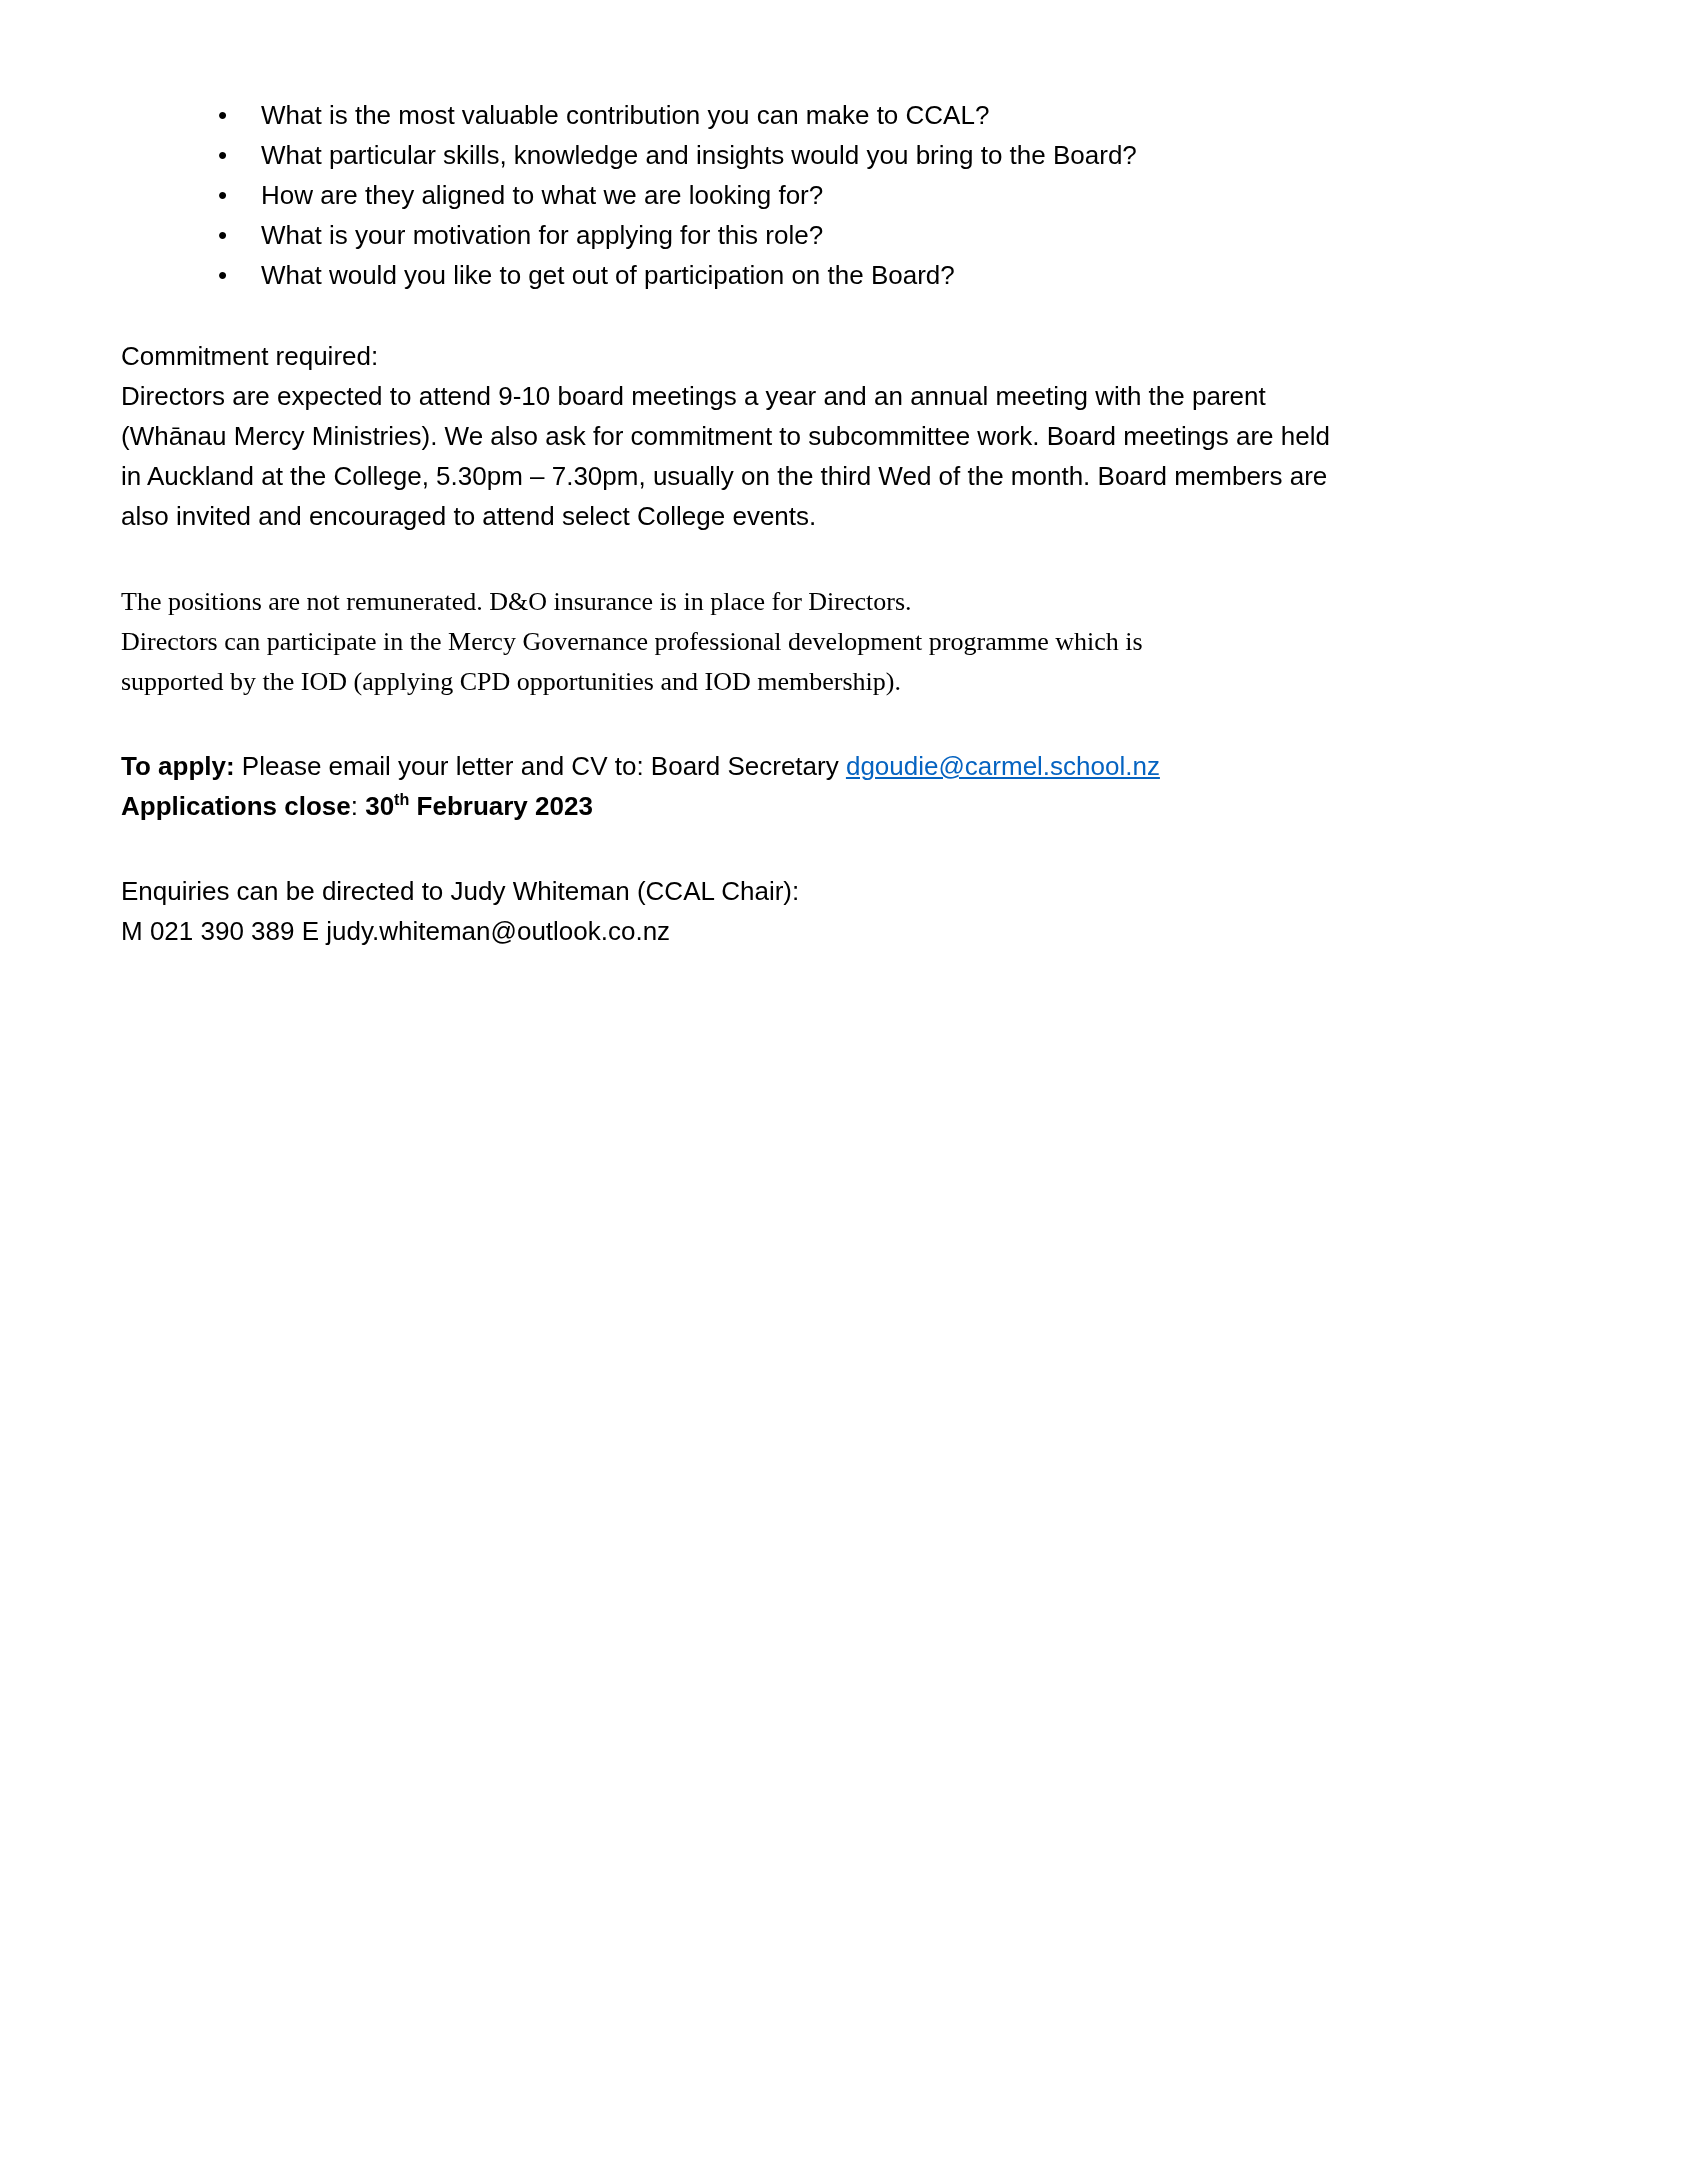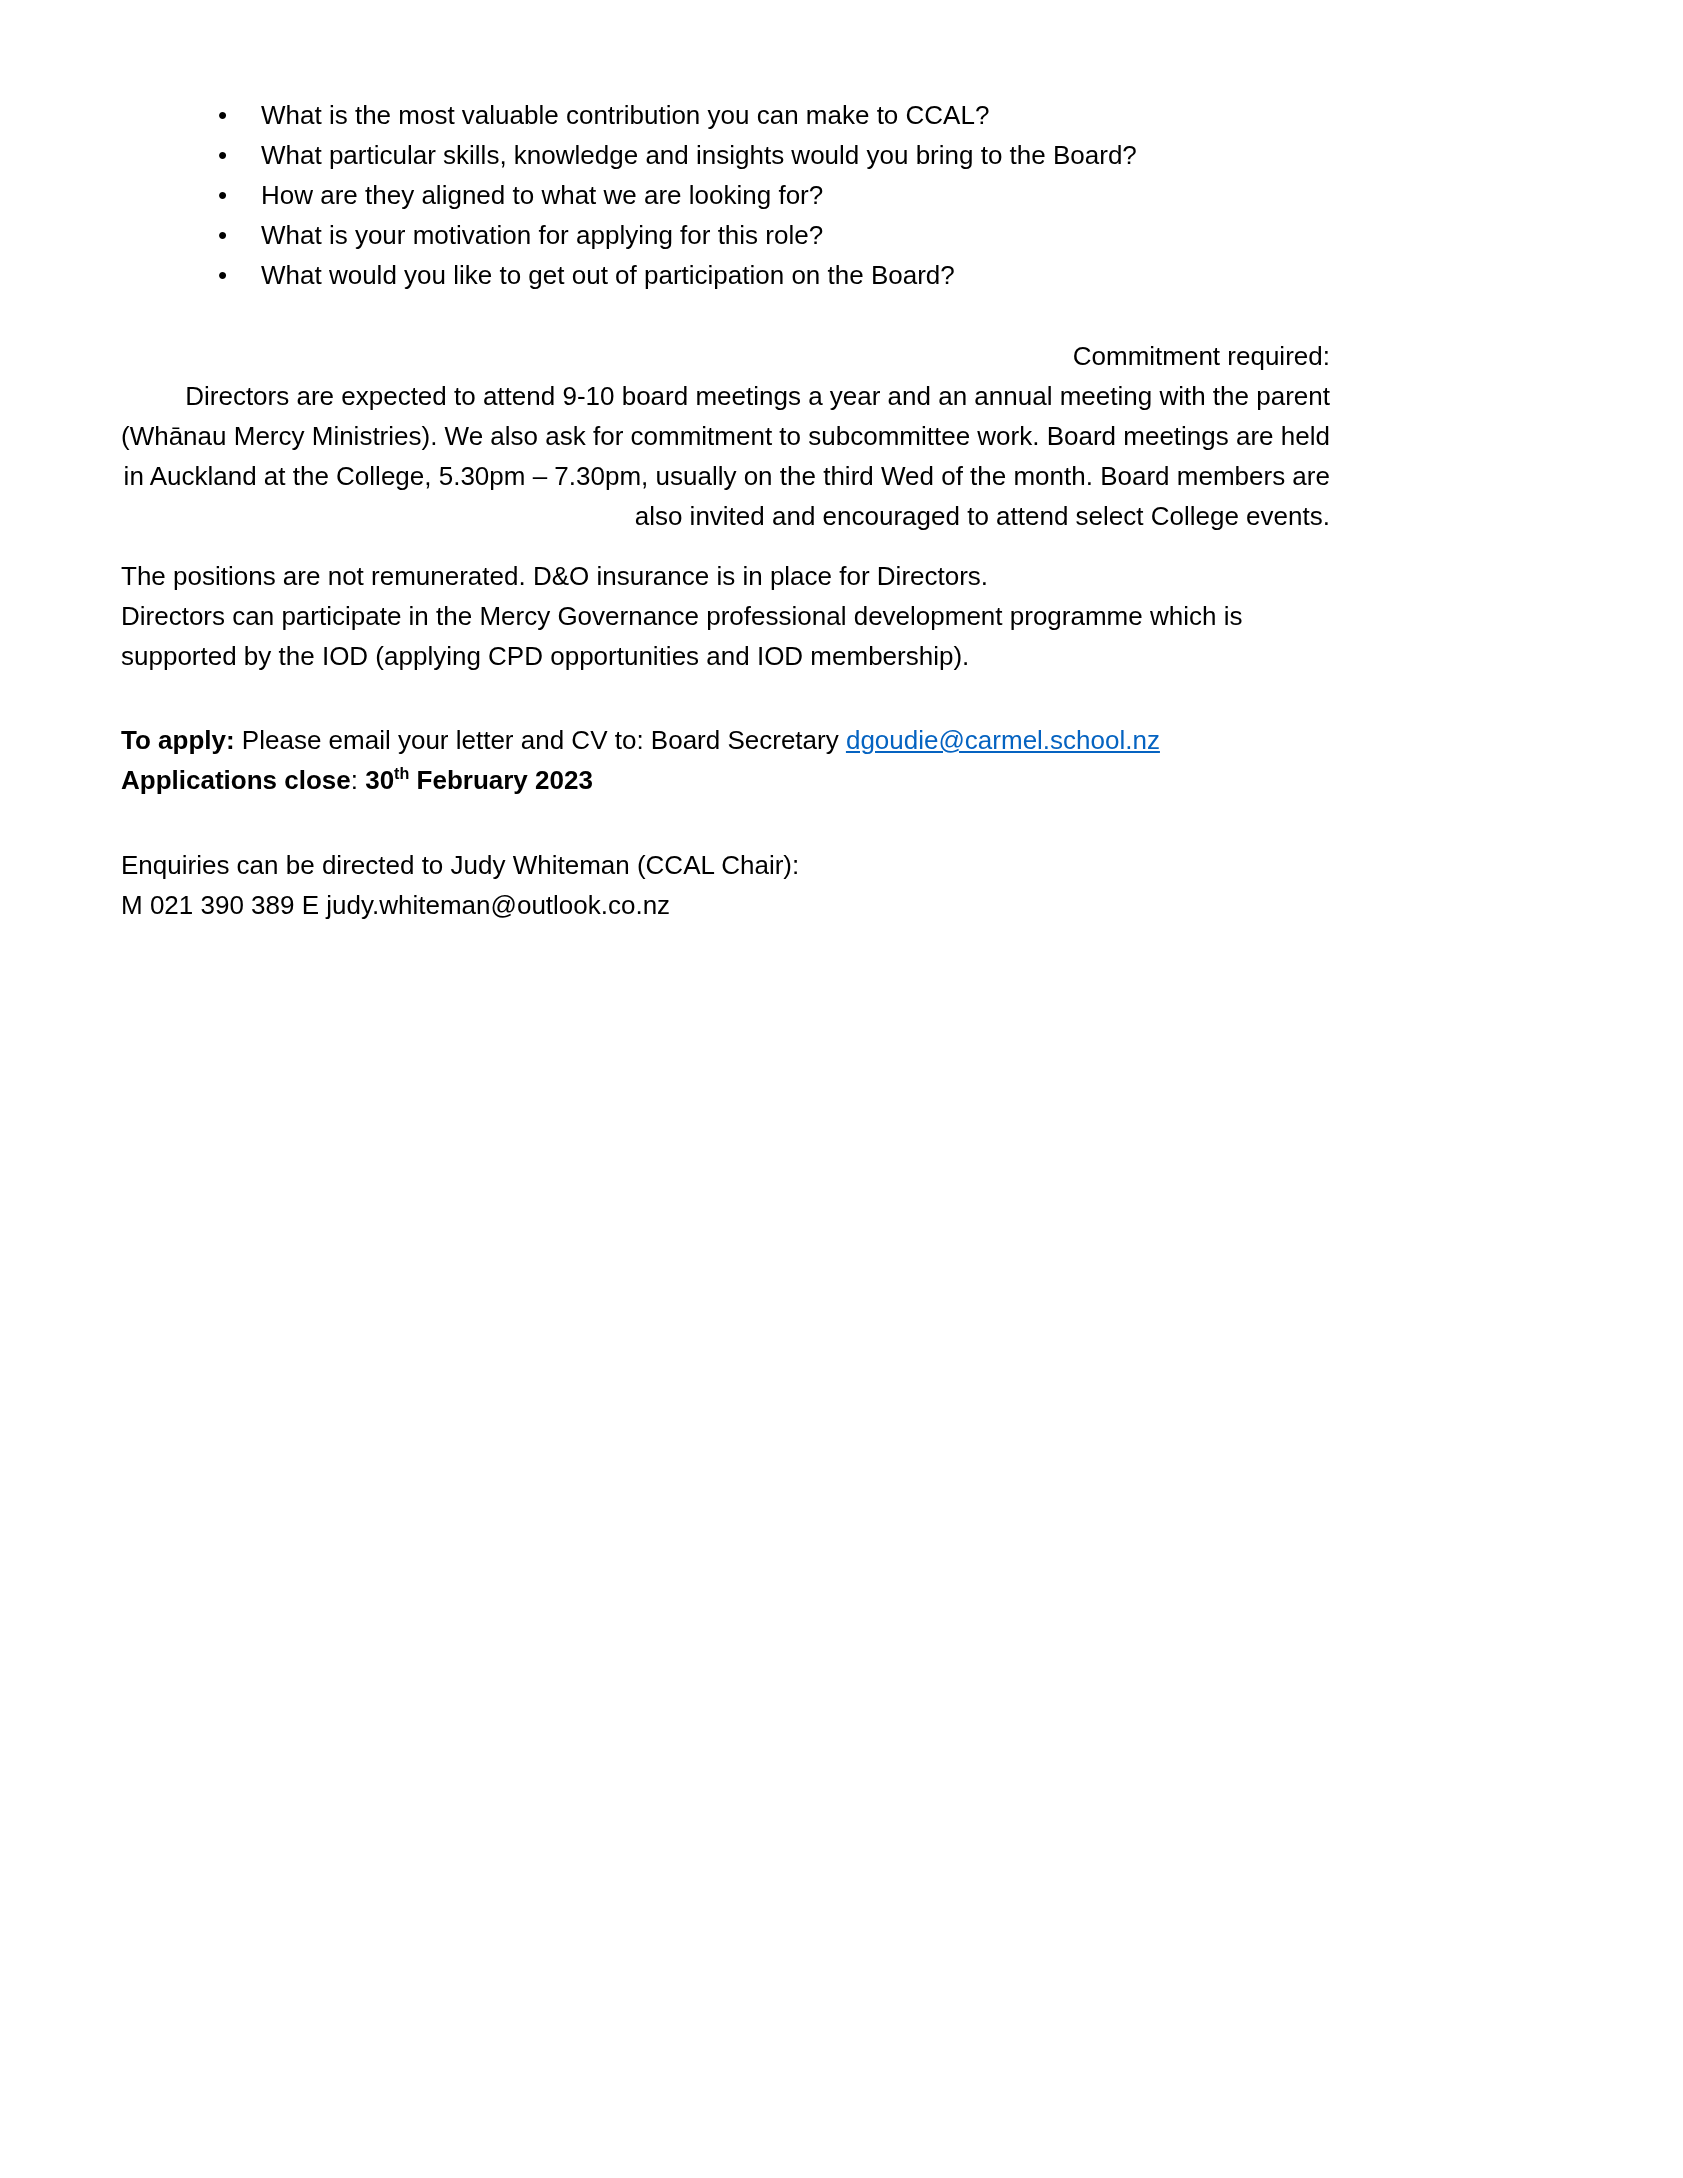--- a/index.html
+++ b/index.html
@@ -35,22 +35,22 @@
   .bullet-item {
     display: flex;
     height: 40px;
     margin-left: 97px;
     white-space: pre;
   }
   .bullet-marker {
     width: 43px;
     flex: 0 0 43px;
   }
-  .sec-commitment { margin-top: 41px; text-align: right; }
-  .sec-remuneration { margin-top: 20px; }
+  .sec-commitment { margin-top: 41px; }
+  .sec-remuneration { margin-top: 46px; font-family: Liberation Serif, serif; }
   .sec-apply { margin-top: 44px; }
   .sec-enquiries { margin-top: 45px; }
   .bold { font-weight: 700; }
   sup.bold {
     font-size: 0.62em;
     line-height: 0;
   }
   .link {
     color: #0563C1;
     text-decoration: underline;

